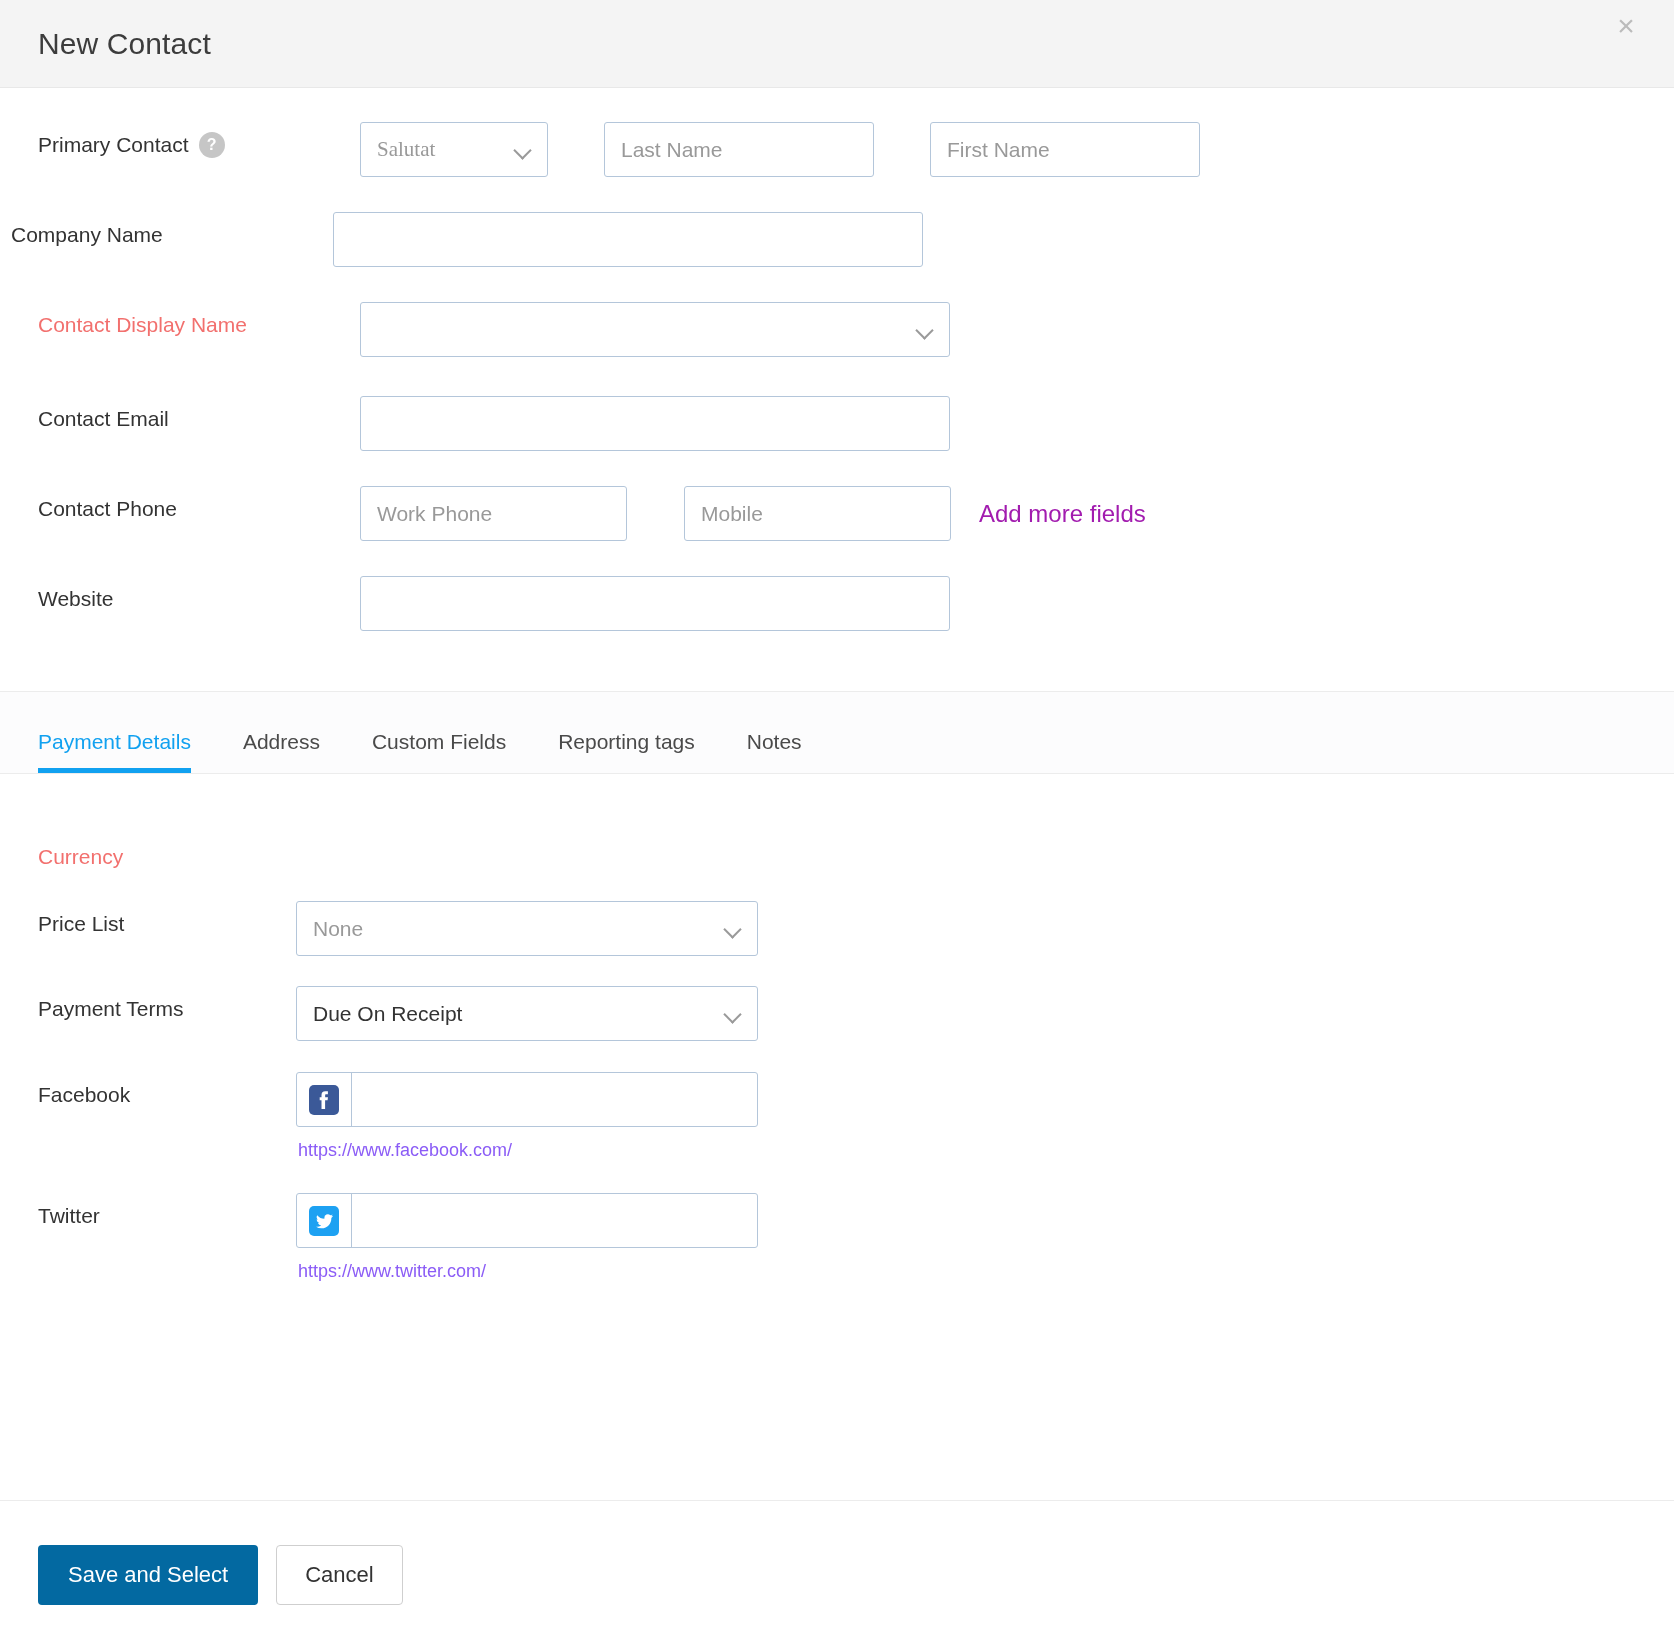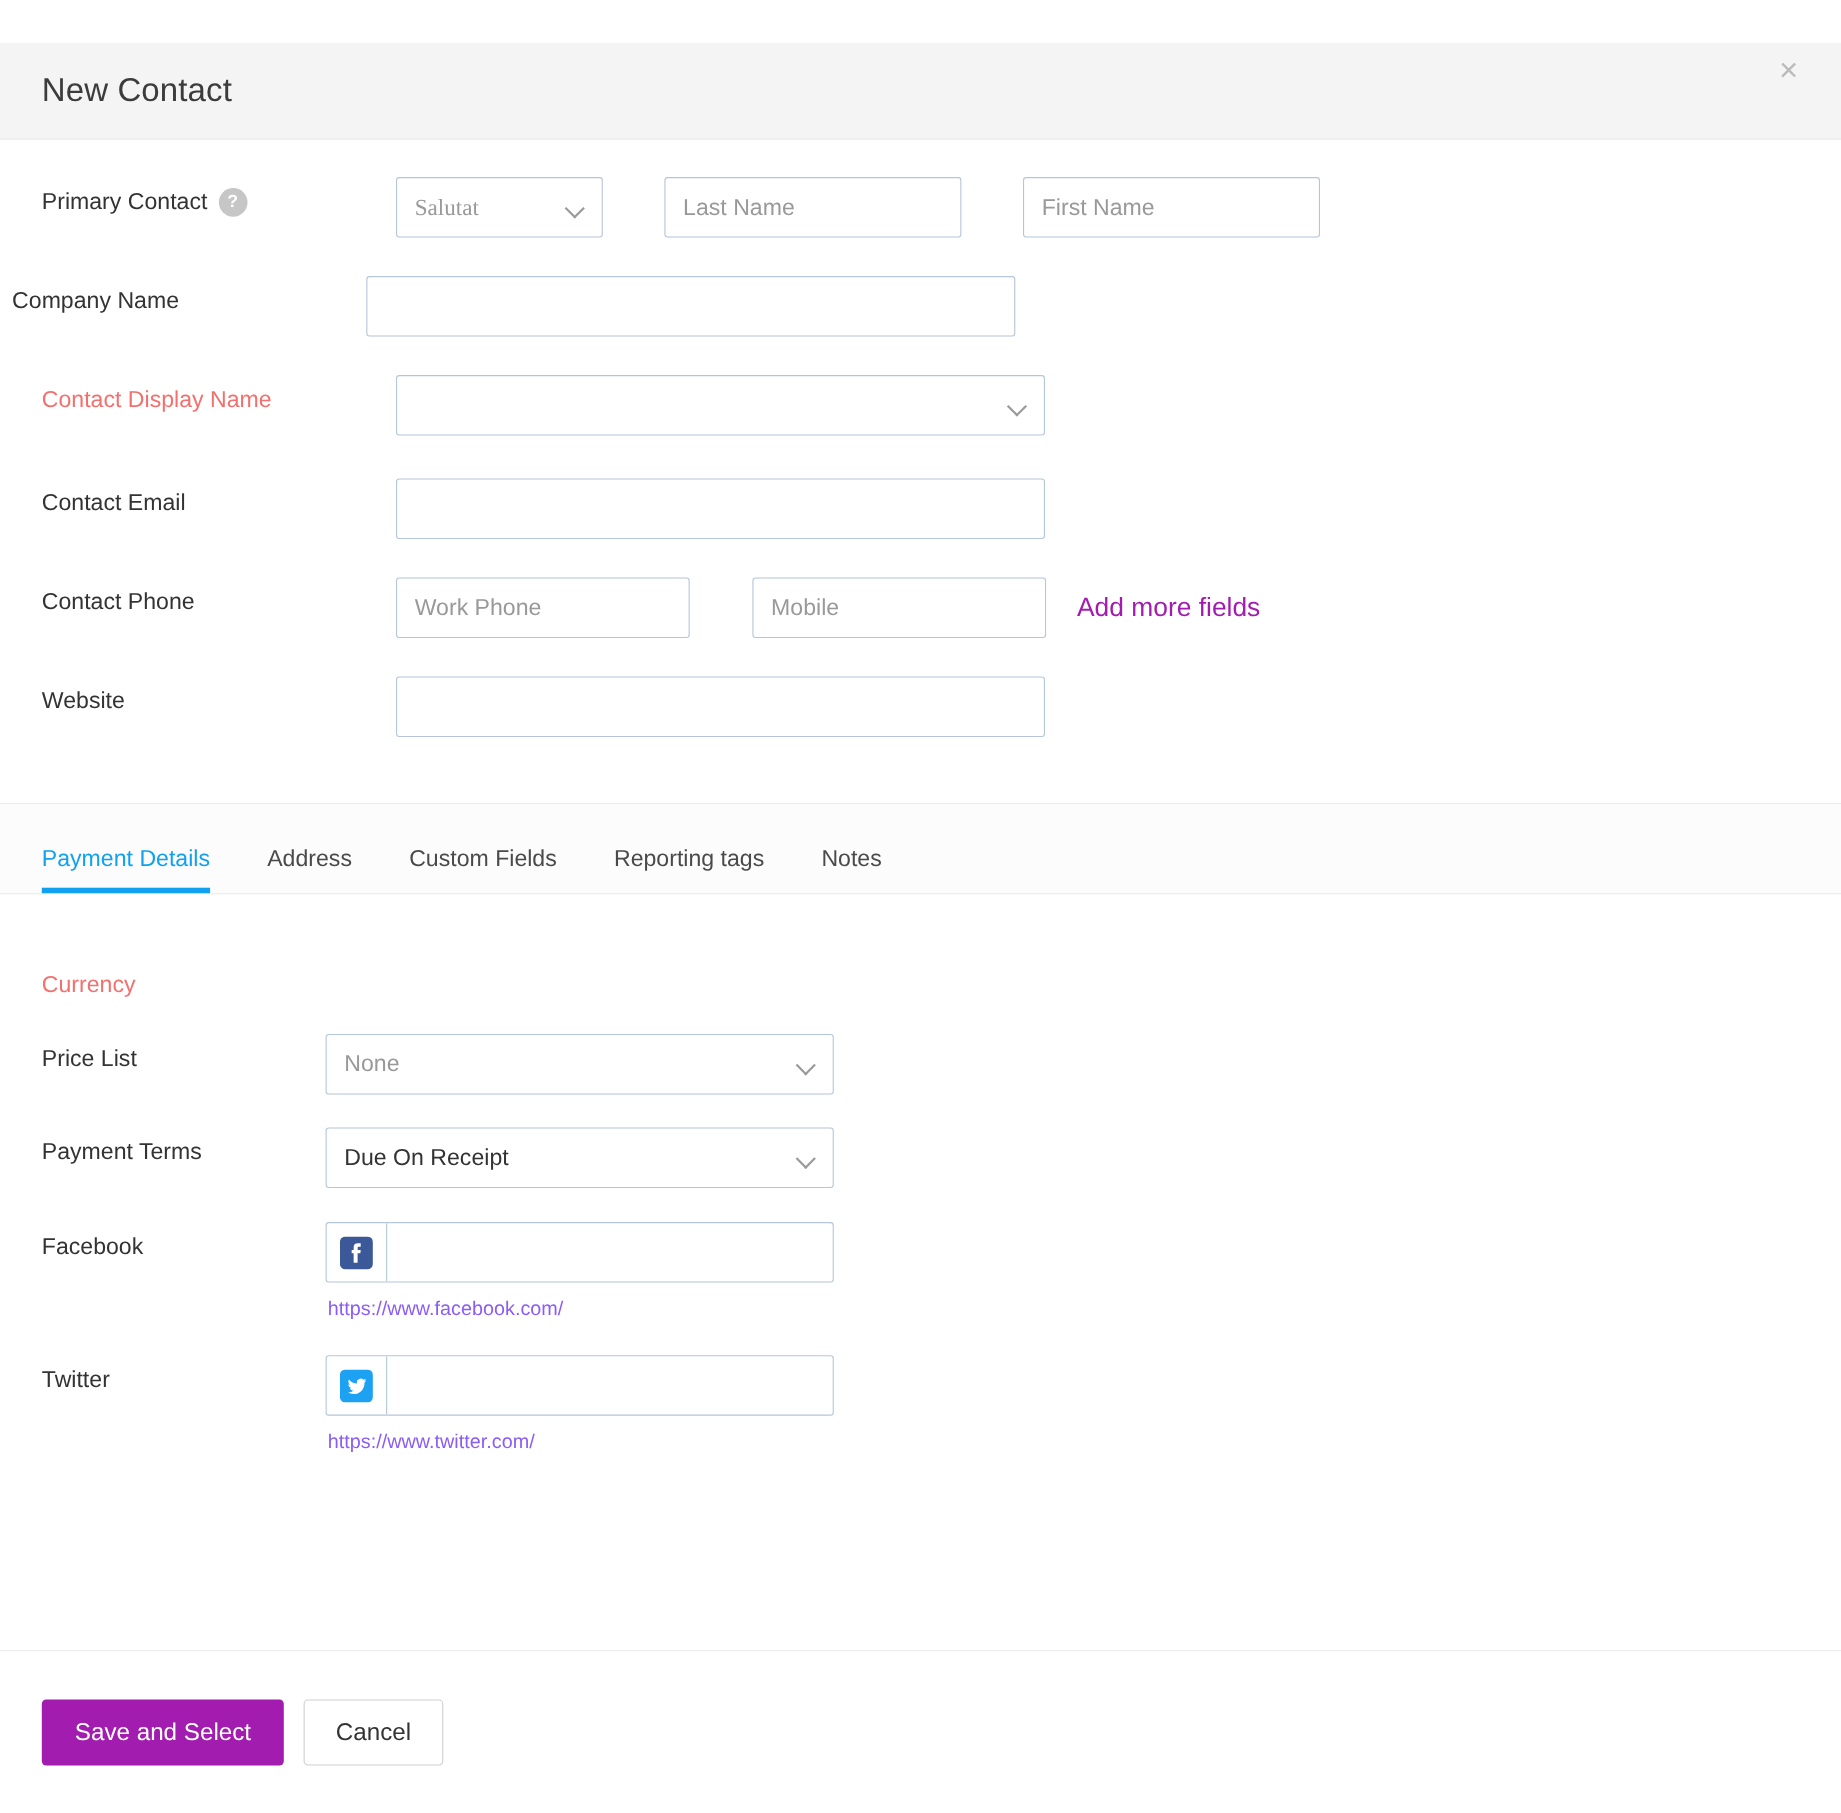--- a/index.html
+++ b/index.html
@@ -18,21 +18,20 @@
 
   
   .modal-header {
     height: 88px;
     background: #f4f4f4;
     border-bottom: 1px solid #e8e8e8;
     display: flex;
     align-items: center;
     padding: 0 38px;
     position: relative;
-    margin-top: 39px;
   }
   .modal-title {
     font-size: 30px;
     font-weight: 400;
     color: #3c3c3c;
     letter-spacing: 0.1px;
   }
   .close-btn {
     position: absolute;
     right: 28px;
@@ -206,21 +205,21 @@
     position: absolute;
     left: 0; right: 0;
     bottom: 0;
     height: 148px;
     border-top: 1px solid #ececec;
     display: flex;
     align-items: center;
     padding-left: 38px;
   }
   .btn-primary {
-    background: #a21caf;
+    background: #0369a1;
     color: #ffffff;
     border: none;
     border-radius: 4px;
     height: 60px;
     padding: 0 30px;
     font-size: 22px;
     cursor: pointer;
     font-family: "Liberation Sans", sans-serif;
   }
   .btn-secondary {

